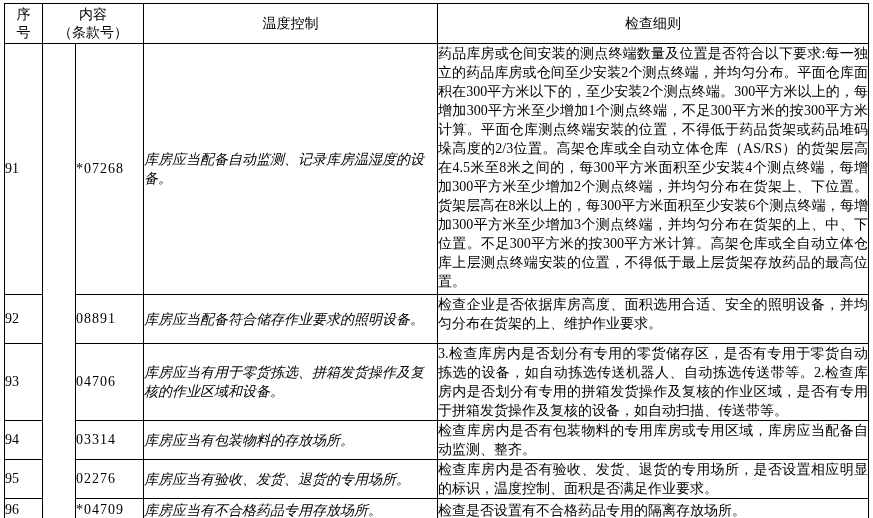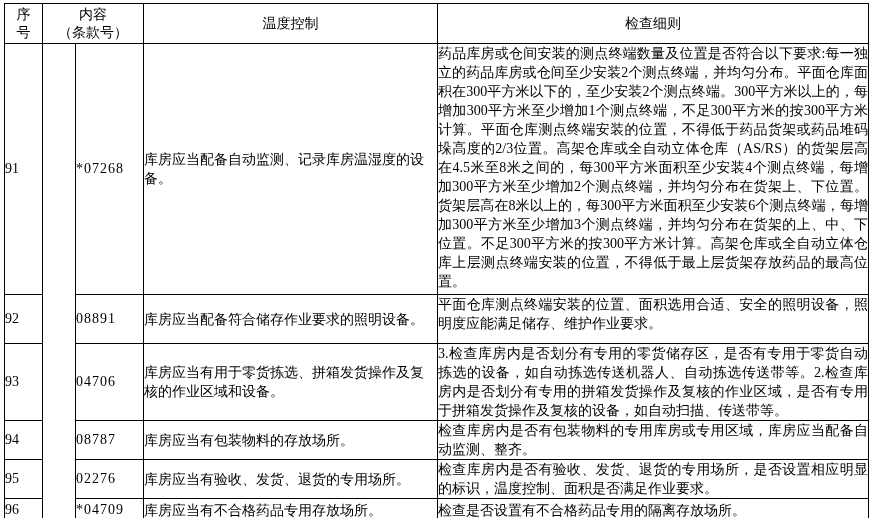--- a/index.html
+++ b/index.html
@@ -56,20 +56,21 @@
     text-align: left;
     vertical-align: middle;
     padding-left: 3px;
     letter-spacing: 1px;
   }
   td.item-cell {
     text-align: left;
     vertical-align: middle;
     padding: 0 4px;
     line-height: 19px;
+    font-style: italic;
   }
   td.detail-cell {
     text-align: justify;
     vertical-align: top;
     padding: 1px 3px;
     line-height: 19px;
   }
   td.detail-mid {
     vertical-align: middle;
   }
@@ -104,33 +105,33 @@
     <td class="group-cell" rowspan="6"></td>
     <td class="clause-cell">*07268</td>
     <td class="item-cell">库房应当配备自动监测、记录库房温湿度的设备。</td>
     <td class="detail-cell">药品库房或仓间安装的测点终端数量及位置是否符合以下要求:每一独立的药品库房或仓间至少安装2个测点终端，并均匀分布。平面仓库面积在300平方米以下的，至少安装2个测点终端。300平方米以上的，每增加300平方米至少增加1个测点终端，不足300平方米的按300平方米计算。平面仓库测点终端安装的位置，不得低于药品货架或药品堆码垛高度的2/3位置。高架仓库或全自动立体仓库（AS/RS）的货架层高在4.5米至8米之间的，每300平方米面积至少安装4个测点终端，每增加300平方米至少增加2个测点终端，并均匀分布在货架上、下位置。货架层高在8米以上的，每300平方米面积至少安装6个测点终端，每增加300平方米至少增加3个测点终端，并均匀分布在货架的上、中、下位置。不足300平方米的按300平方米计算。高架仓库或全自动立体仓库上层测点终端安装的位置，不得低于最上层货架存放药品的最高位置。</td>
   </tr>
 
   <tr class="row92">
     <td class="no-cell">92</td>
     <td class="clause-cell">08891</td>
     <td class="item-cell">库房应当配备符合储存作业要求的照明设备。</td>
-    <td class="detail-cell">平面仓库测点终端安装的位置、面积选用合适、安全的照明设备，照明度应能满足储存、维护作业要求。</td>
+    <td class="detail-cell">检查企业是否依据库房高度、面积选用合适、安全的照明设备，并均匀分布在货架的上、维护作业要求。</td>
   </tr>
 
   <tr class="row93">
     <td class="no-cell">93</td>
     <td class="clause-cell">04706</td>
     <td class="item-cell">库房应当有用于零货拣选、拼箱发货操作及复核的作业区域和设备。</td>
     <td class="detail-cell">3.检查库房内是否划分有专用的零货储存区，是否有专用于零货自动拣选的设备，如自动拣选传送机器人、自动拣选传送带等。2.检查库房内是否划分有专用的拼箱发货操作及复核的作业区域，是否有专用于拼箱发货操作及复核的设备，如自动扫描、传送带等。</td>
   </tr>
 
   <tr class="row94">
     <td class="no-cell">94</td>
-    <td class="clause-cell">08787</td>
+    <td class="clause-cell">03314</td>
     <td class="item-cell">库房应当有包装物料的存放场所。</td>
     <td class="detail-cell">检查库房内是否有包装物料的专用库房或专用区域，库房应当配备自动监测、整齐。</td>
   </tr>
 
   <tr class="row95">
     <td class="no-cell">95</td>
     <td class="clause-cell">02276</td>
     <td class="item-cell">库房应当有验收、发货、退货的专用场所。</td>
     <td class="detail-cell">检查库房内是否有验收、发货、退货的专用场所，是否设置相应明显的标识，温度控制、面积是否满足作业要求。</td>
   </tr>

